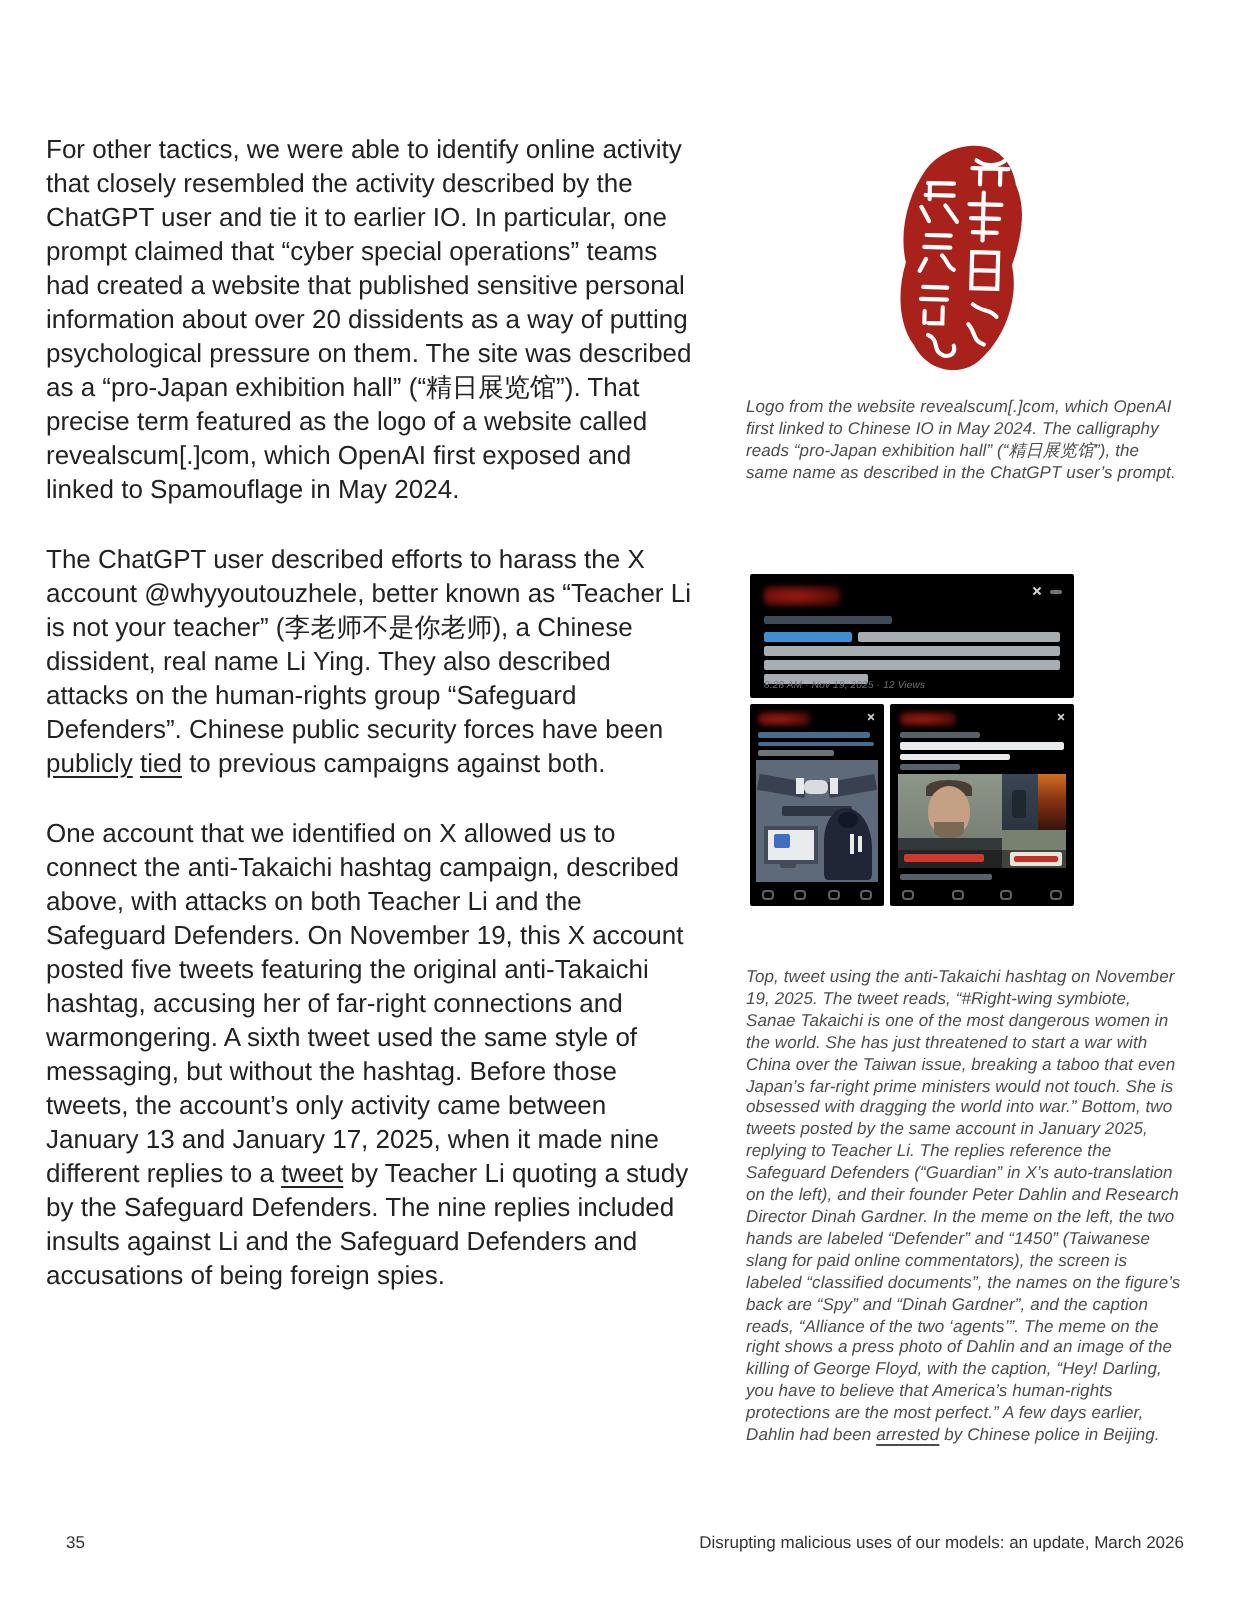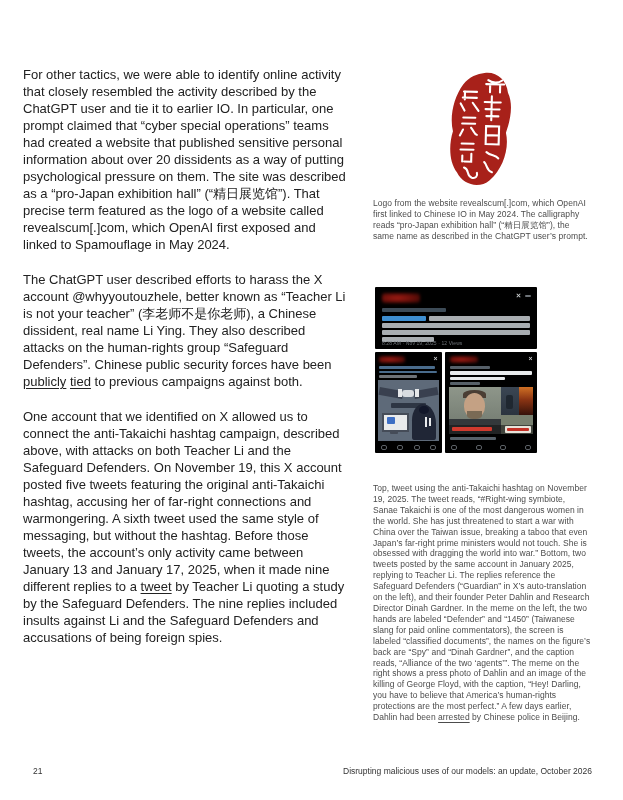--- a/index.html
+++ b/index.html
@@ -5,21 +5,21 @@
   html,body{margin:0;padding:0;background:#ffffff;}
   body{width:623px;height:800px;font-family:"Liberation Sans","DejaVu Sans",sans-serif;}
   .page{position:relative;width:623px;height:800px;background:#ffffff;overflow:hidden;}
 
   .kicker{position:absolute;left:33px;top:35px;font-size:12.5px;color:#1c1c1c;letter-spacing:.1px;}
 
   .leftcol{position:absolute;left:23px;top:66px;width:327px;font-size:13px;line-height:17px;color:#222222;}
   .leftcol p{margin:0 0 18px 0;}
   a.doc-link{color:inherit;text-decoration:underline;text-underline-offset:2px;cursor:pointer;}
 
-  .rightcol{position:absolute;left:373px;top:0;width:219px;height:800px;}
+  .rightcol{position:absolute;left:373px;top:0;width:219px;height:800px;font-style:italic;}
   .seal{position:absolute;top:70px;left:74px;width:70px;height:120px;transform:rotate(1.5deg);}
   .cap{position:absolute;left:0;width:219px;font-size:8.5px;line-height:10.9px;color:#4c4c4c;letter-spacing:.05px;}
   .cap1{top:198px;}
   .cap2{top:483px;}
 
   .composite{position:absolute;top:287px;left:2px;width:162px;height:166px;}
   .panel{position:absolute;background:#000000;overflow:hidden;border-radius:1px;}
   .tw-top{left:0;top:0;width:162px;height:62px;}
   .tw-bl{left:0;top:65px;width:67px;height:101px;}
   .tw-br{left:70px;top:65px;width:92px;height:101px;}
@@ -172,16 +172,16 @@
             <i></i>
           </div>
       </div>
 
     </div>
 
     <div class="cap cap2"><span>Top, tweet using the anti-Takaichi hashtag on November 19, 2025. The tweet reads, “#Right-wing symbiote, Sanae Takaichi is one of the most dangerous women in the world. She has just threatened to start a war with China over the Taiwan issue, breaking a taboo that even Japan’s far-right prime ministers would not touch. She is obsessed with dragging the world into war.” Bottom, two tweets posted by the same account in January 2025, replying to Teacher Li. The replies reference the Safeguard Defenders (“Guardian” in X’s auto-translation on the left), and their founder Peter Dahlin and Research Director Dinah Gardner. In the meme on the left, the two hands are labeled “Defender” and “1450” (Taiwanese slang for paid online commentators), the screen is labeled “classified documents”, the names on the figure’s back are “Spy” and “Dinah Gardner”, and the caption reads, “Alliance of the two ‘agents’”. The meme on the right shows a press photo of Dahlin and an image of the killing of George Floyd, with the caption, “Hey! Darling, you have to believe that America’s human-rights protections are the most perfect.” A few days earlier, Dahlin had been </span><a class="doc-link">arrested</a><span> by Chinese police in Beijing.</span></div>
 
   </div>
 
-  <div class="footer-left">21</div>
-  <div class="footer-right">Disrupting malicious uses of our models: an update, October 2026</div>
+  <div class="footer-left">35</div>
+  <div class="footer-right">Disrupting malicious uses of our models: an update, March 2026</div>
 
 </div>
 
 </body></html>

